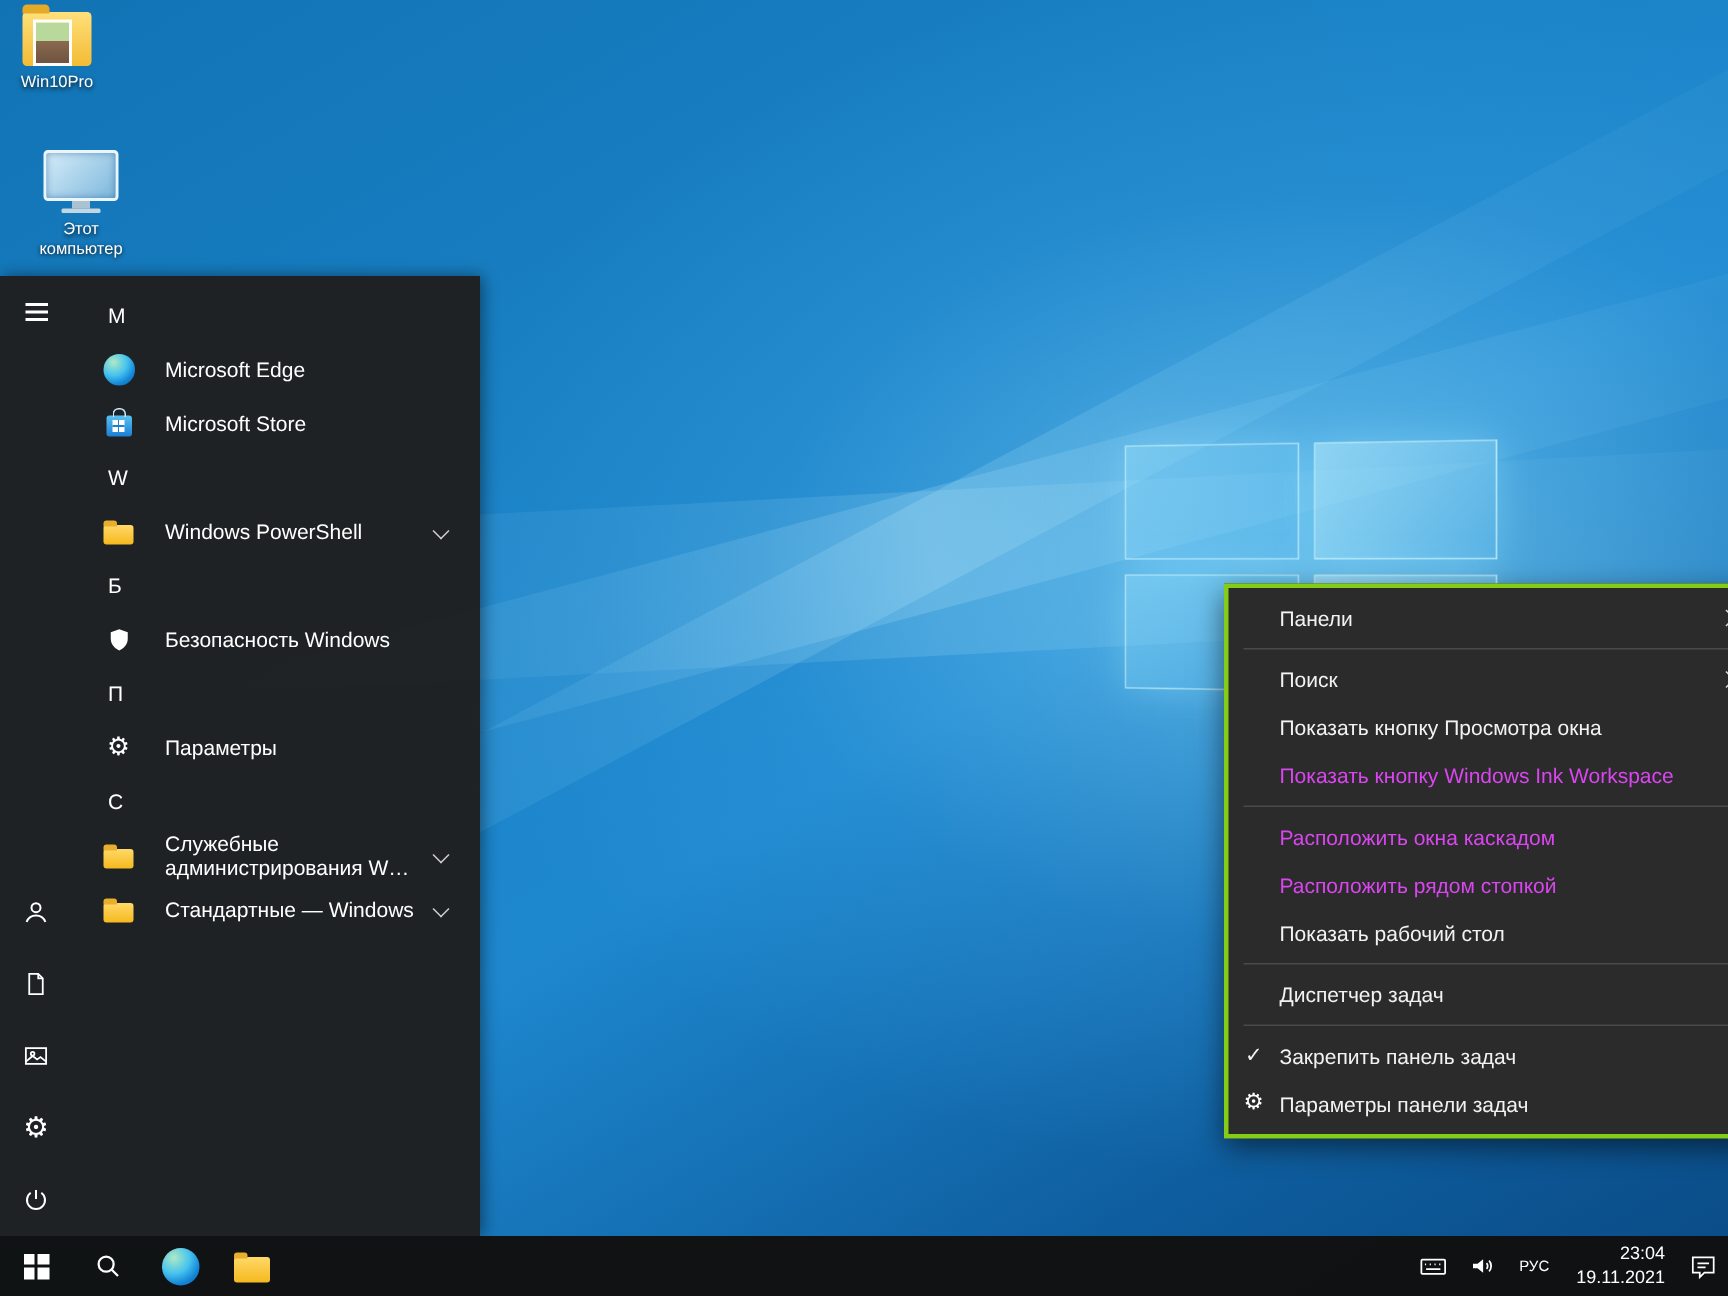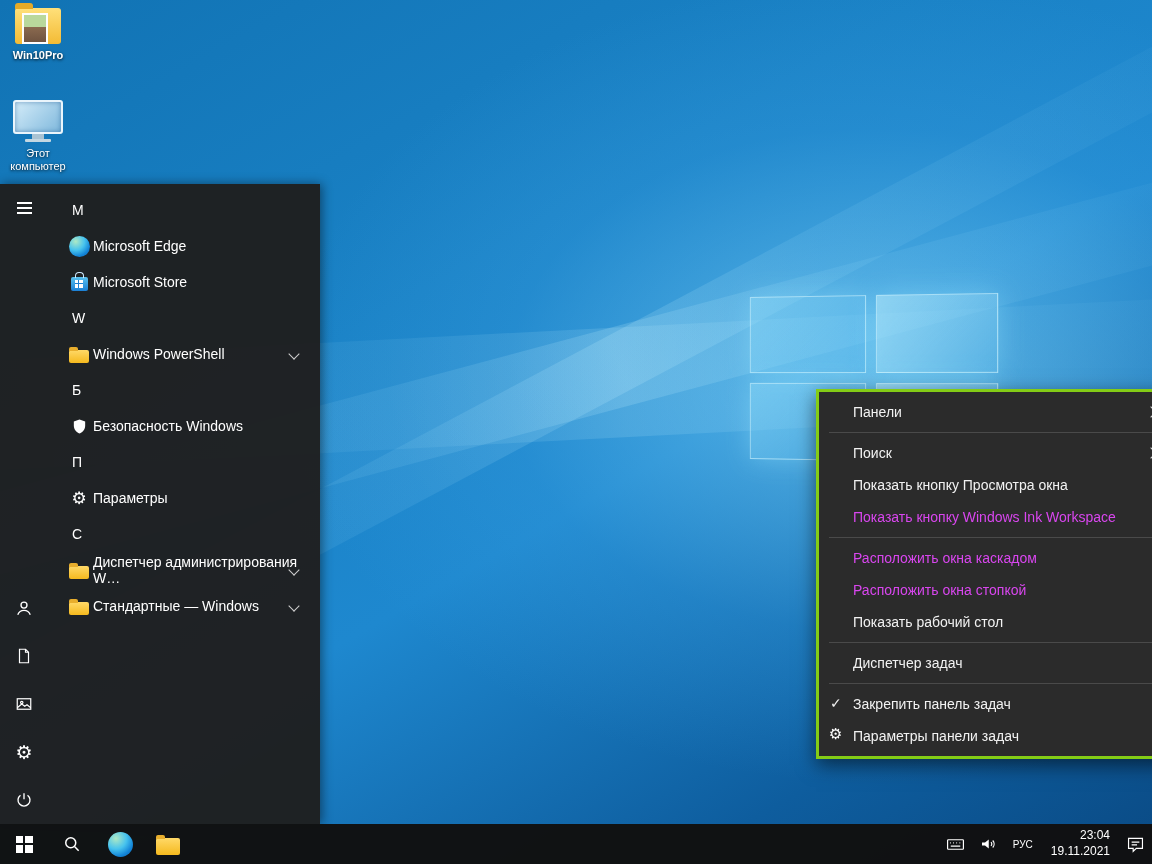--- a/index.html
+++ b/index.html
@@ -22,22 +22,22 @@
   .b3{transform:rotate(-3deg);height:110px;top:330px;opacity:.8;}
   .win-flag{position:absolute;left:745px;top:295px;width:252px;height:166px;
     display:grid;grid-template-columns:1fr 1fr;grid-template-rows:1fr 1fr;gap:10px;
     transform:perspective(900px) rotateY(-10deg);}
   .pane{background:linear-gradient(135deg,rgba(160,232,255,.38),rgba(95,195,248,.16));
     border:1px solid rgba(220,250,255,.55);box-shadow:0 0 26px rgba(150,230,255,.38);}
   .pane.bright{background:linear-gradient(135deg,rgba(200,245,255,.5),rgba(120,210,250,.22));}
   
   .desk-icon{position:absolute;width:76px;display:flex;flex-direction:column;align-items:center;gap:5px;
     color:#fff;font-size:11px;text-align:center;text-shadow:0 1px 3px rgba(0,0,0,.85);line-height:1.2;cursor:default;}
-  #icon-win10pro{left:0;top:8px;font-weight:bold;}
-  #icon-computer{left:0;top:100px;}
+  #icon-win10pro{left:0;top:8px;}
+  #icon-computer{left:16px;top:100px;}
   .folder-big{width:46px;height:36px;position:relative;border-radius:3px;
     background:linear-gradient(180deg,#ffe07a,#f3bb35);}
   .folder-big::before{content:"";position:absolute;top:-5px;left:0;width:18px;height:6px;background:#e4aa28;border-radius:3px 3px 0 0;}
   .folder-big .thumb{position:absolute;left:7px;top:5px;width:22px;height:27px;border:2px solid #fdfdfd;
     background:linear-gradient(180deg,#b9d89c 45%,#8a6a4f 45%,#6f5340 100%);}
   .pc-icon{width:48px;height:42px;display:flex;flex-direction:column;align-items:center;}
   .pc-screen{width:46px;height:30px;border-radius:3px;border:2px solid #eaf5fc;
     background:linear-gradient(135deg,#d4ecf9,#7fb8dc);box-shadow:inset 0 0 5px rgba(20,80,140,.5);}
   .pc-stand{width:12px;height:5px;background:#a9c3d3;}
   .pc-base{width:26px;height:3px;background:#c3d7e2;border-radius:1px;}
@@ -45,21 +45,21 @@
   .start-menu{position:absolute;left:0;top:184px;bottom:40px;width:320px;display:flex;
     background:rgba(31,31,31,.97);box-shadow:2px 0 10px rgba(0,0,0,.45);z-index:5;}
   .rail{width:48px;display:flex;flex-direction:column;align-items:center;}
   .rail-btn{width:48px;height:48px;display:flex;align-items:center;justify-content:center;color:#fff;cursor:pointer;}
   .rail-spacer{flex:1;}
   .hamburger-icon{display:flex;flex-direction:column;gap:3px;}
   .hamburger-icon span{display:block;width:15px;height:2px;background:#fff;}
   .glyph-gear{color:#fff;font-size:19px;line-height:1;font-family:"DejaVu Sans",sans-serif;}
   .app-list{flex:1;padding-top:8px;}
   .section-header{height:36px;display:flex;align-items:center;padding-left:24px;color:#fff;font-size:14px;cursor:pointer;}
-  .app-item{height:36px;display:flex;align-items:center;padding-left:20px;gap:3px;color:#fff;font-size:14px;position:relative;cursor:pointer;}
+  .app-item{height:36px;display:flex;align-items:center;padding-left:20px;gap:20px;color:#fff;font-size:14px;position:relative;cursor:pointer;}
   .app-item .icon-box{width:22px;height:22px;display:flex;align-items:center;justify-content:center;flex:0 0 22px;}
   .chev-down{position:absolute;right:22px;top:14px;width:7px;height:7px;
     border-right:1.5px solid #cfcfcf;border-bottom:1.5px solid #cfcfcf;transform:rotate(45deg);}
   .edge-icon{width:21px;height:21px;border-radius:50%;
     background:radial-gradient(circle at 32% 26%,#aee9c5,#47c3ee 42%,#1486d8 70%,#0b5ba6 100%);}
   .store-icon{width:17px;height:14px;margin-top:4px;border-radius:2px;position:relative;
     background:linear-gradient(180deg,#59c2f0,#1b7fd4);}
   .store-icon::before{content:"";position:absolute;top:-5px;left:4px;width:7px;height:5px;
     border:1.5px solid #cfeaff;border-bottom:none;border-radius:4px 4px 0 0;}
   .store-icon::after{content:"";position:absolute;left:4px;top:3px;width:8px;height:8px;
@@ -213,21 +213,21 @@
       <span>Параметры</span>
     </div>
 
     <div class="section-header">
         <span>С</span>
       </div>
     <div class="app-item">
       <span class="icon-box">
           <span class="folder-icon"></span>
         </span>
-      <span>Диспетчер администрирования W…</span>
+      <span>Служебные администрирования W…</span>
       <span class="chev-down"></span>
     </div>
     <div class="app-item">
       <span class="icon-box">
           <span class="folder-icon"></span>
         </span>
       <span>Стандартные — Windows</span>
       <span class="chev-down"></span>
     </div>
   </div>
@@ -247,21 +247,21 @@
     <span>Показать кнопку Просмотра окна</span>
   </div>
   <div class="cm-item disabled">
     <span>Показать кнопку Windows Ink Workspace</span>
   </div>
   <div class="cm-sep"></div>
   <div class="cm-item disabled">
     <span>Расположить окна каскадом</span>
   </div>
   <div class="cm-item disabled">
-    <span>Расположить окна стопкой</span>
+    <span>Расположить рядом стопкой</span>
   </div>
   <div class="cm-item">
     <span>Показать рабочий стол</span>
   </div>
   <div class="cm-sep"></div>
   <div class="cm-item">
     <span>Диспетчер задач</span>
   </div>
   <div class="cm-sep"></div>
   <div class="cm-item">

